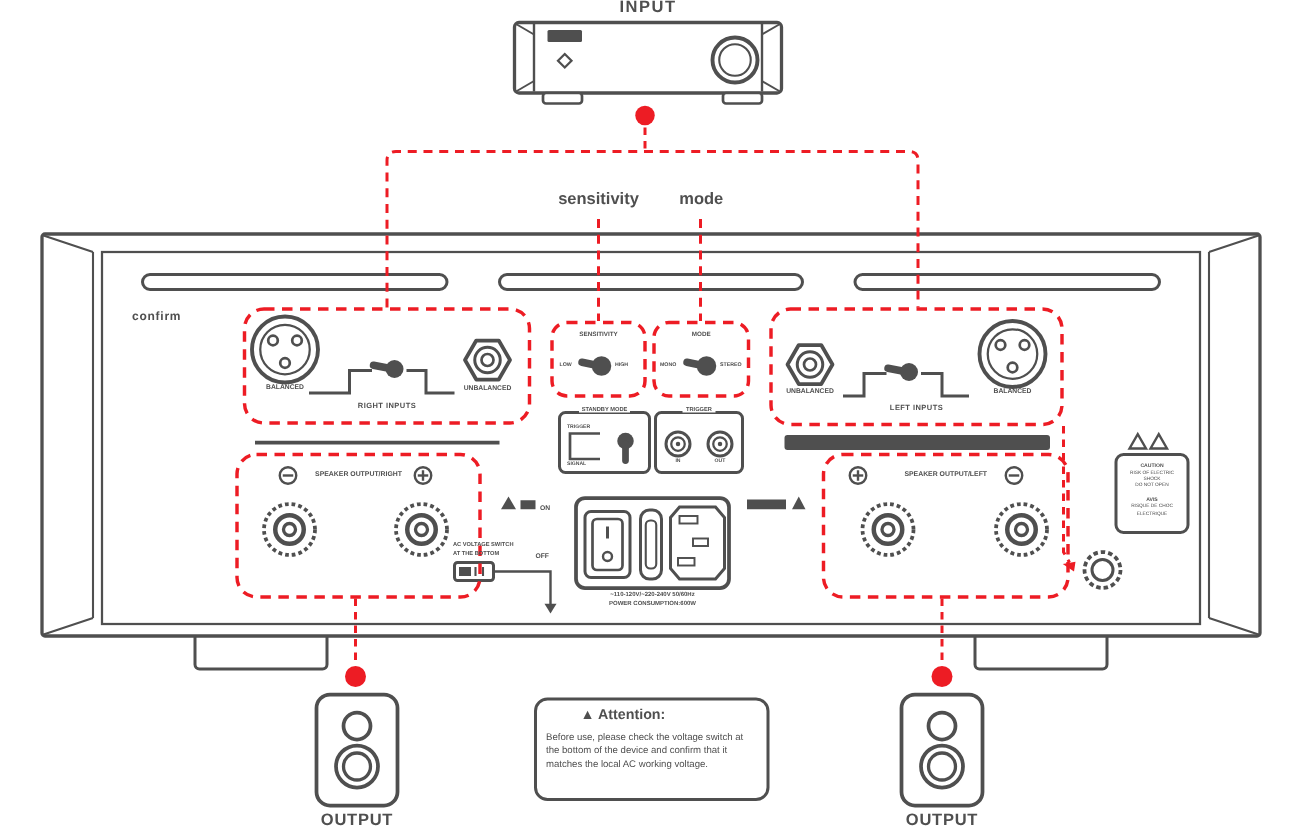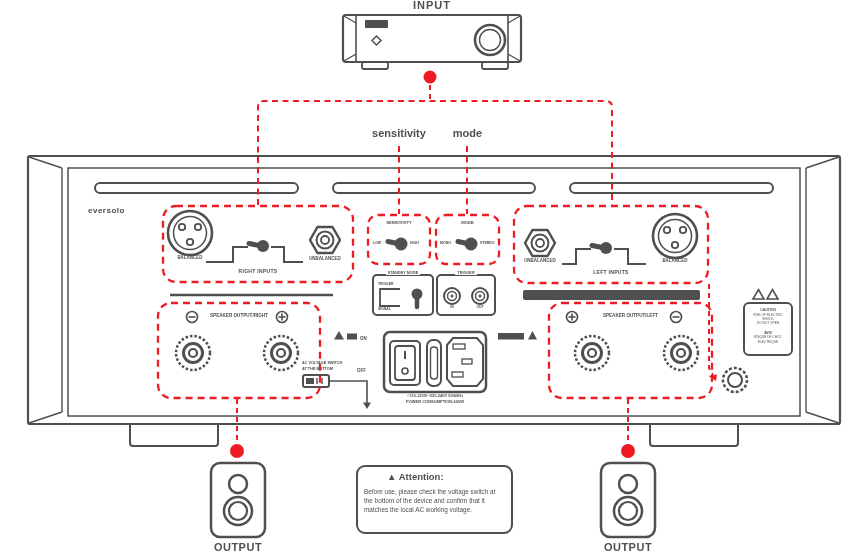--- a/index.html
+++ b/index.html
@@ -220,21 +220,21 @@
     <line x1="628" y1="399" x2="628" y2="443" stroke-width="2" stroke-dasharray="5 4"></line>
     <circle cx="628" cy="451" r="7" fill="#ed1c24" stroke="none"></circle>
   </g>
 </svg>
 
 <div class="t b ctr" style="left:343px;top:0px;width:178px;font-size:11px;letter-spacing:1px;">INPUT</div>
 
 <div class="t b ctr" style="left:368px;top:128px;width:62px;font-size:11px;">sensitivity</div>
 <div class="t b ctr" style="left:436px;top:128px;width:63px;font-size:11px;">mode</div>
 
-<div class="t b" style="left:88px;top:207px;font-size:8px;letter-spacing:0.5px;">eversolo</div>
+<div class="t b" style="left:88px;top:207px;font-size:8px;letter-spacing:0.5px;">confirm</div>
 
 <div class="t b ctr" style="left:160px;top:256px;width:60px;font-size:4.5px;">BALANCED</div>
 <div class="t b ctr" style="left:295px;top:257px;width:60px;font-size:4.5px;">UNBALANCED</div>
 <div class="t b ctr" style="left:163px;top:269px;width:190px;font-size:5px;letter-spacing:0.3px;">RIGHT INPUTS</div>
 
 <div class="t b ctr" style="left:510px;top:259px;width:60px;font-size:4.5px;">UNBALANCED</div>
 <div class="t b ctr" style="left:645px;top:259px;width:60px;font-size:4.5px;">BALANCED</div>
 <div class="t b ctr" style="left:514px;top:270px;width:194px;font-size:5px;letter-spacing:0.3px;">LEFT INPUTS</div>
 
 <div class="t b ctr" style="left:368px;top:221px;width:62px;font-size:4.2px;">SENSITIVITY</div>

